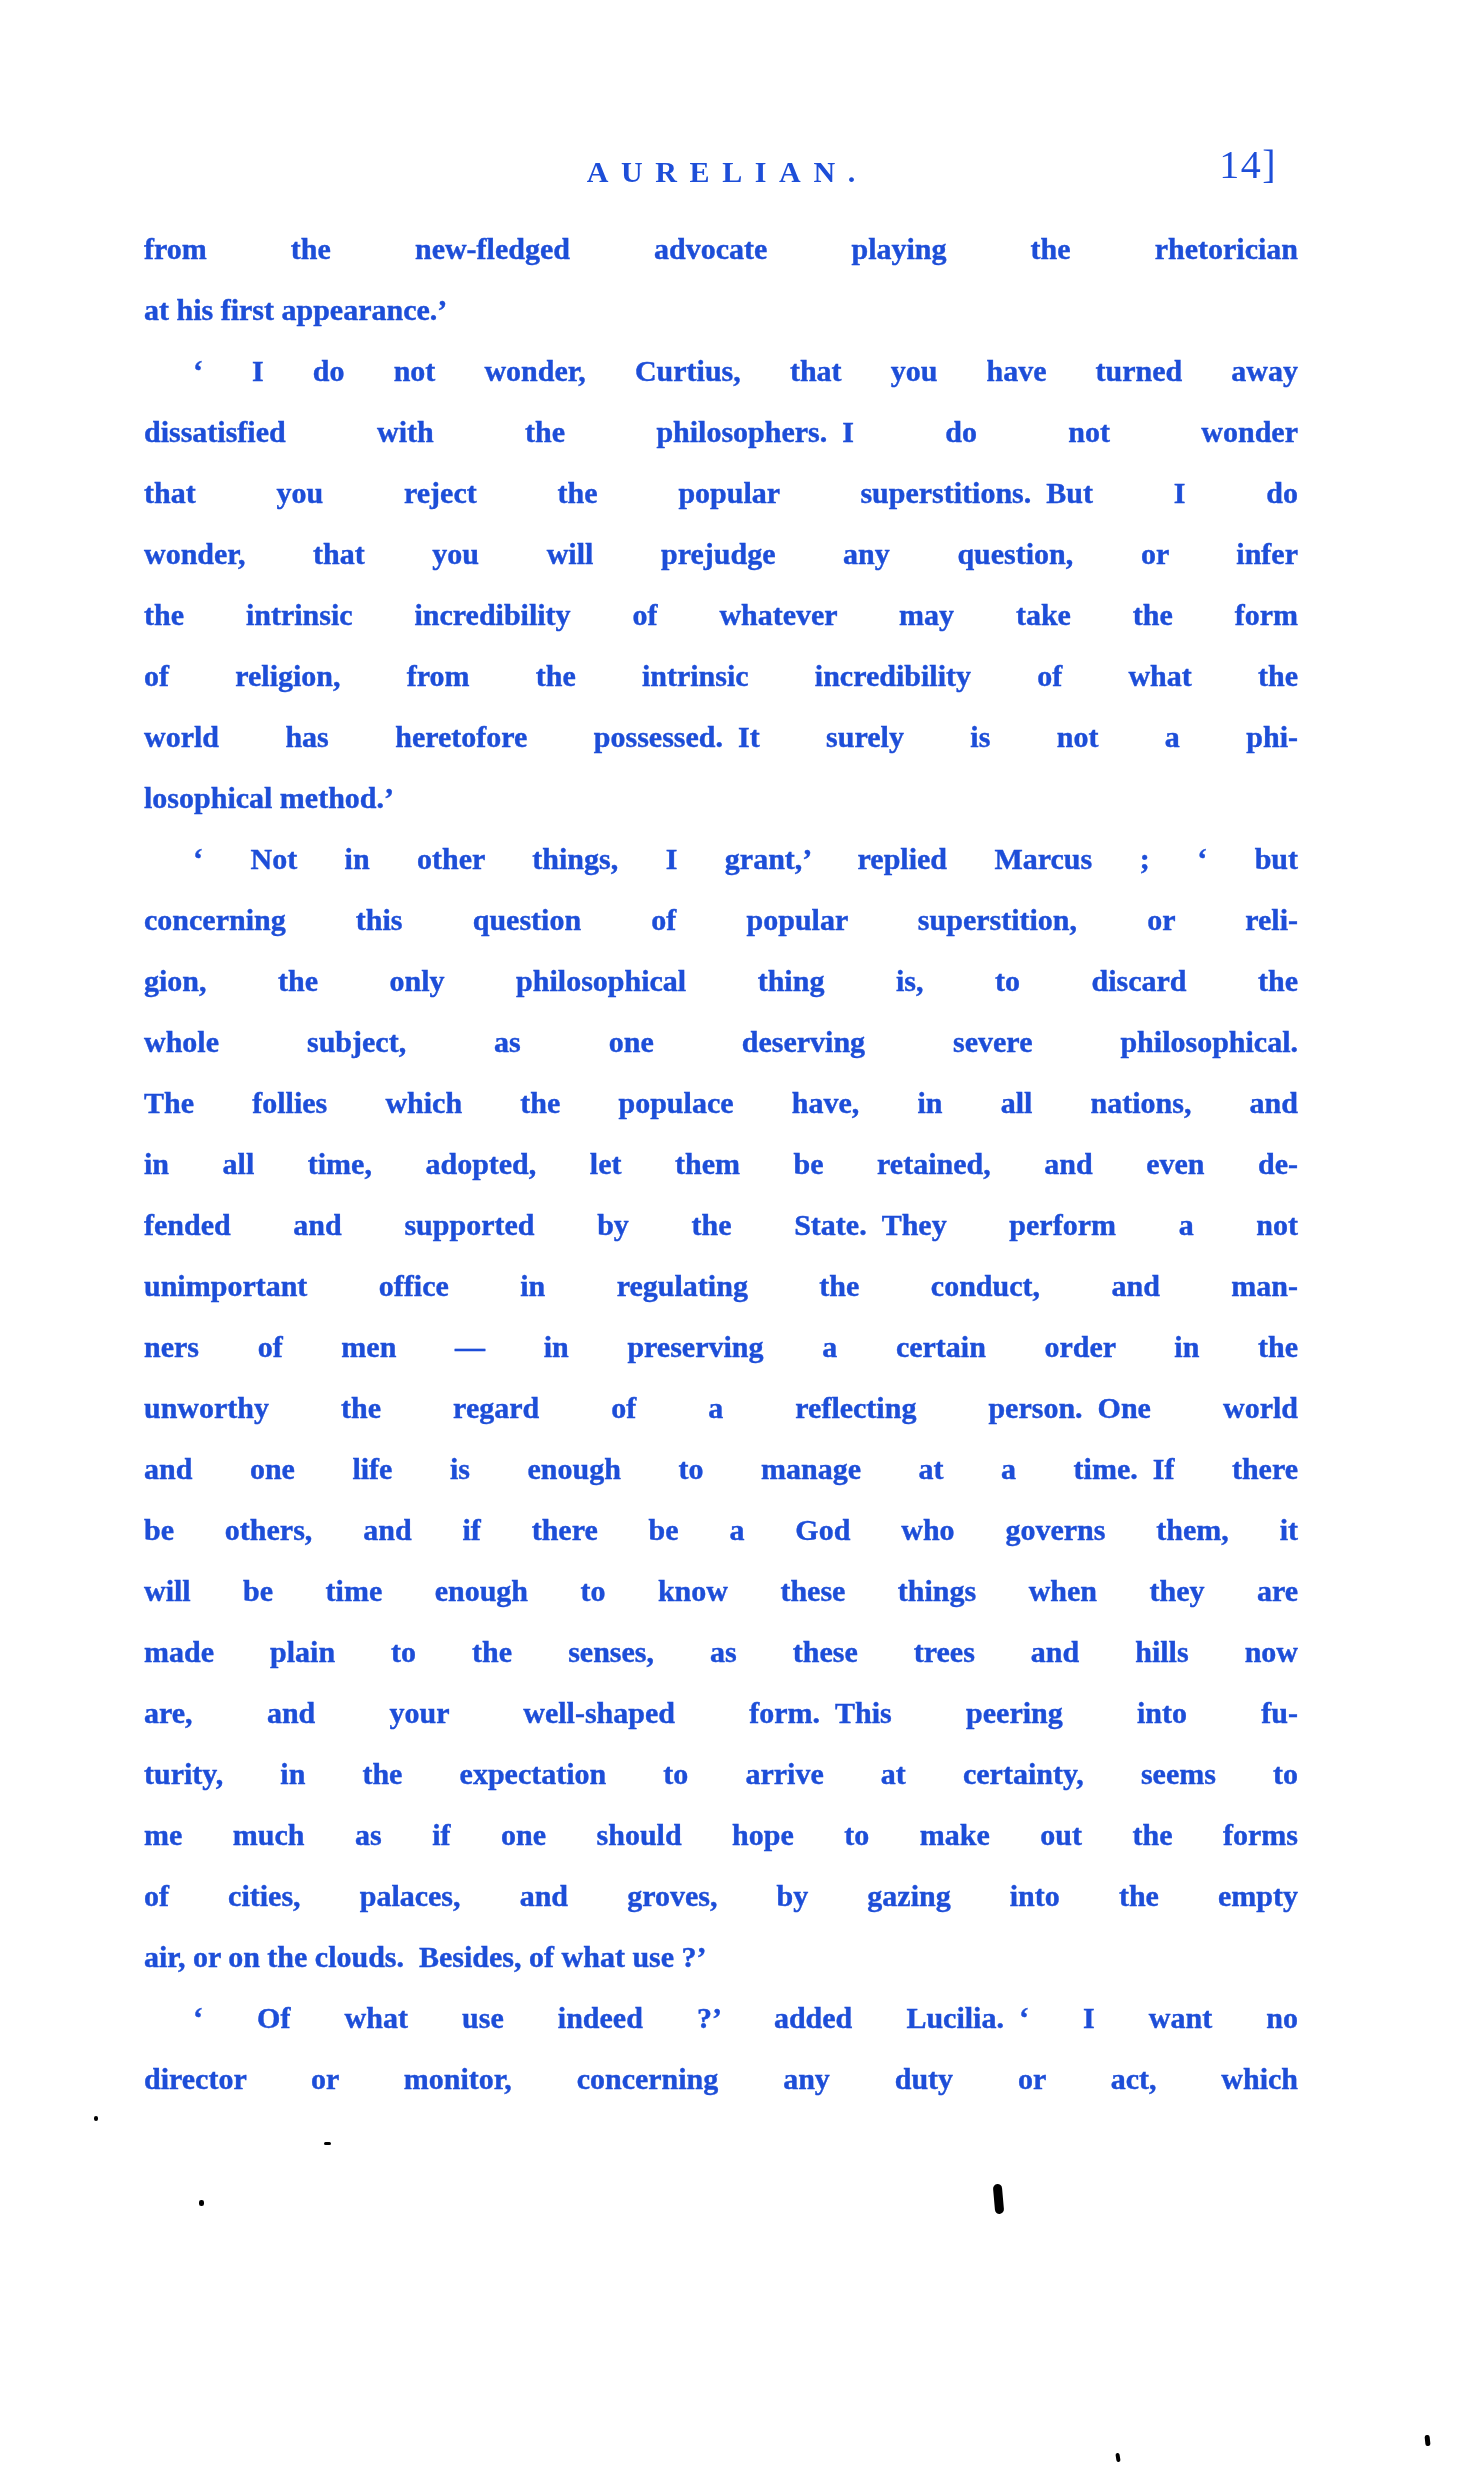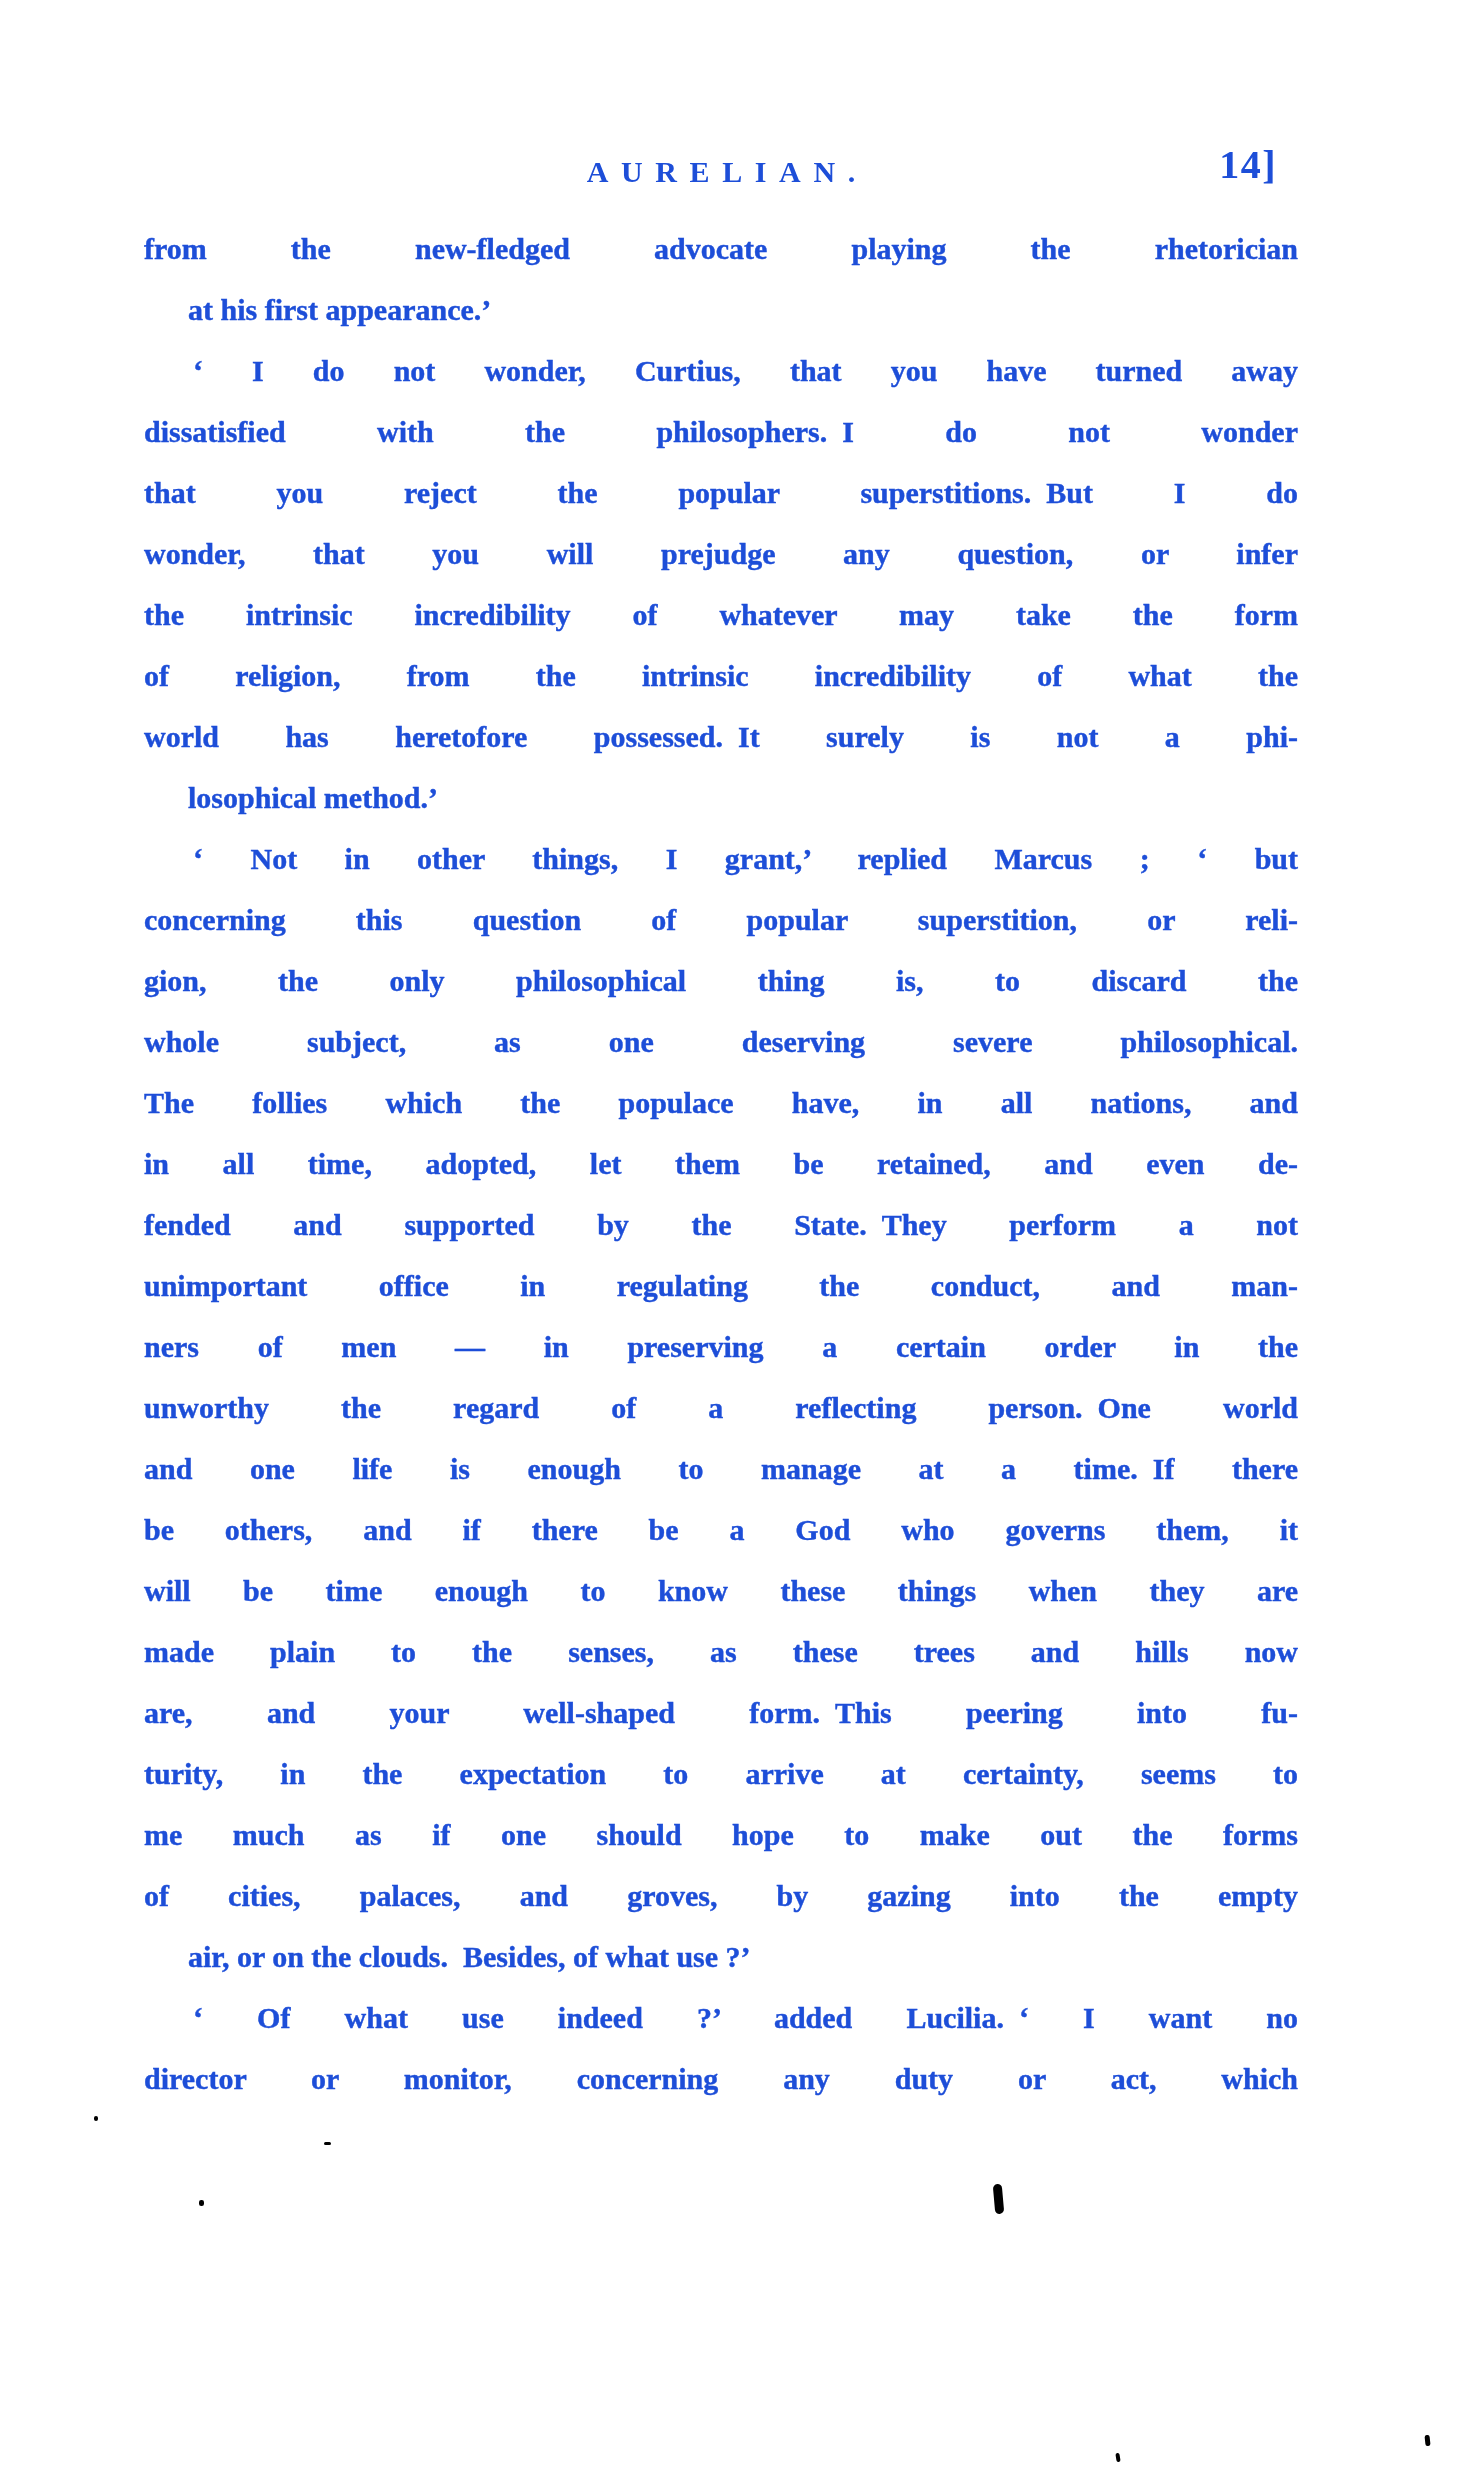--- a/index.html
+++ b/index.html
@@ -33,21 +33,21 @@
     font-weight: bold;
     letter-spacing: 0.42em;
     text-indent: 0.42em; 
     white-space: nowrap;
   }
   .page-number {
     position: absolute;
     right: 21px;
     top: -7.5px;
     font-size: 40px;
-    font-weight: bold;
+    font-weight: normal;
     letter-spacing: 1.5px;
     line-height: 48px;
   }
   .page-body {
     position: absolute;
     left: 144px;
     top: 218px;
     width: 1154px;
     font-size: 30px;
     line-height: 61px;
@@ -58,21 +58,20 @@
   .line {
     height: 61px;
     text-align: justify;
     text-align-last: justify;
     text-justify: inter-word;
     overflow: visible;
   }
   .line.flush {
     text-align: left;
     text-align-last: left;
-    margin-left: 44px;
   }
   .line.indent {
     text-indent: 49px;
   }
   .scan-marks { position: absolute; left: 0; top: 0; }
   .speck {
     position: absolute;
     background: #000000;
   }
 </style>

